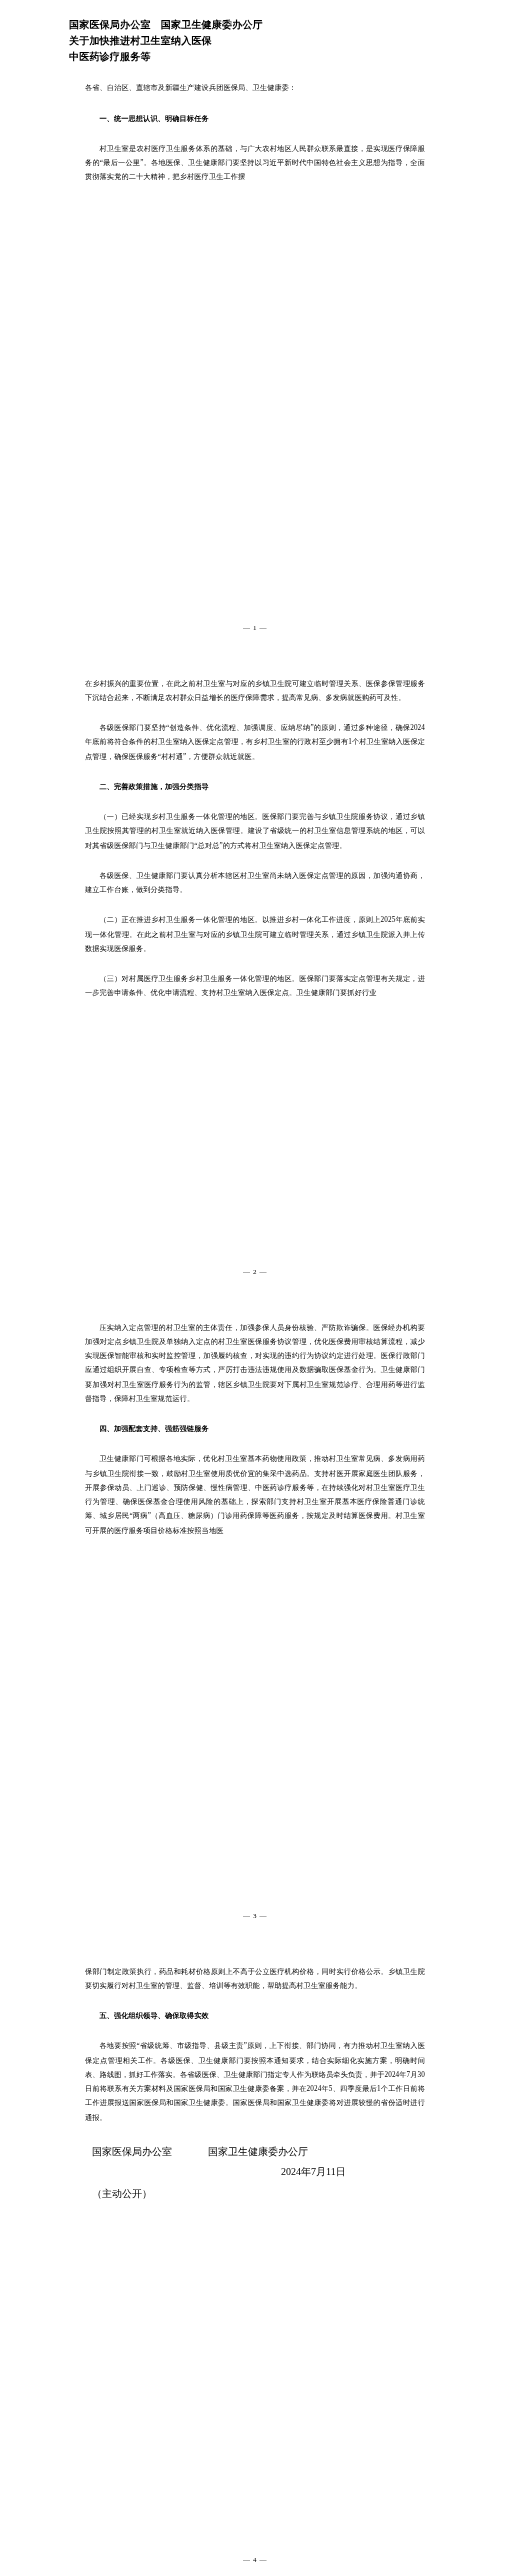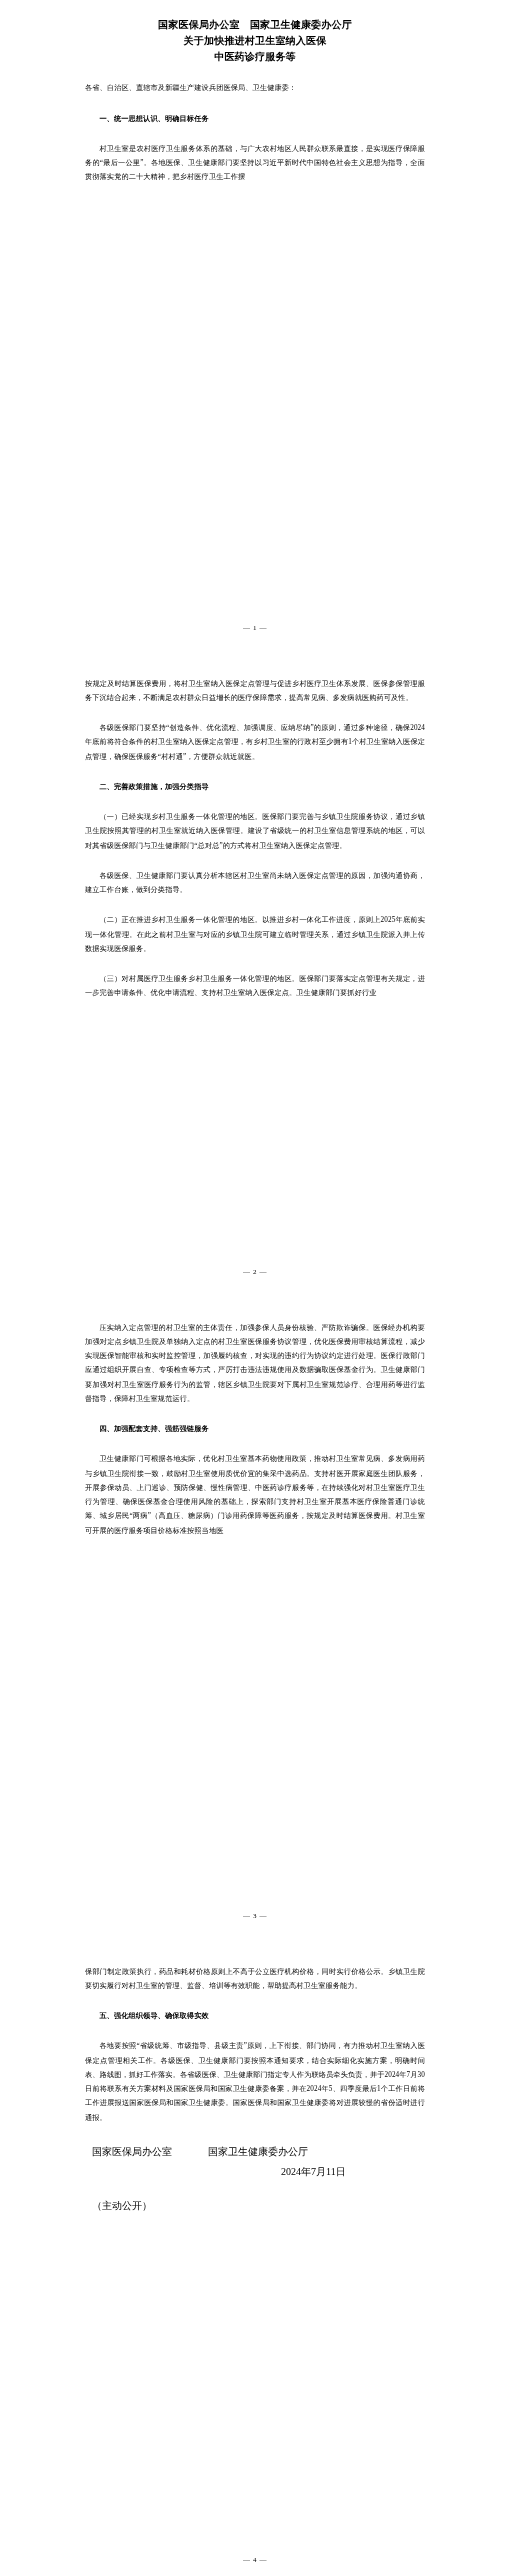--- a/index.html
+++ b/index.html
@@ -21,21 +21,20 @@
     background: #ffffff;
     position: relative;
     box-sizing: border-box;
     padding: 16.7px 69px 6.4px 69px;
   }
   .page.p1 { height: 644px; }
   .page.p2 { height: 644px; }
   .page.p3 { height: 644px; }
   .page.p4 { height: 644px; }
   .title {
-    text-align: center;
     font-weight: bold;
     font-size: 10px;
     line-height: 1.62;
     letter-spacing: 0.2px;
     color: #000;
     margin: 0 0 2.6px 0;
   }
   .title .ln { display: block; white-space: nowrap; }
   .body-text {
     font-size: 7.2px;
@@ -74,21 +73,21 @@
     justify-content: flex-start;
     gap: 36px;
     padding-left: 23px;
   }
   .sign-row .col { white-space: nowrap; }
   .sign-date {
     padding-left: 212px;
     white-space: nowrap;
   }
   .sign-note {
-    margin-top: 14px;
+    margin-top: 2px;
     padding-left: 23px;
     white-space: nowrap;
   }
 </style>
 </head>
 <body>
 
 <div class="doc">
 
   <div class="page p1">
@@ -100,21 +99,21 @@
     <div class="body-text">
       <p class="noindent">各省、自治区、直辖市及新疆生产建设兵团医保局、卫生健康委：</p>
       <p class="section-h">一、统一思想认识、明确目标任务</p>
       <p>村卫生室是农村医疗卫生服务体系的基础，与广大农村地区人民群众联系最直接，是实现医疗保障服务的“最后一公里”。各地医保、卫生健康部门要坚持以习近平新时代中国特色社会主义思想为指导，全面贯彻落实党的二十大精神，把乡村医疗卫生工作摆</p>
     </div>
     <div class="pagenum">— 1 —</div>
   </div>
 
   <div class="page p2">
     <div class="body-text">
-      <p class="noindent">按规定及时结算医保费用，将村卫生室纳入医保定点管理与促进乡村医疗卫生体系发展、医保参保管理服务下沉结合起来，不断满足农村群众日益增长的医疗保障需求，提高常见病、多发病就医购药可及性。</p>
+      <p class="noindent">在乡村振兴的重要位置，在此之前村卫生室与对应的乡镇卫生院可建立临时管理关系、医保参保管理服务下沉结合起来，不断满足农村群众日益增长的医疗保障需求，提高常见病、多发病就医购药可及性。</p>
       <p>各级医保部门要坚持“创造条件、优化流程、加强调度、应纳尽纳”的原则，通过多种途径，确保2024年底前将符合条件的村卫生室纳入医保定点管理，有乡村卫生室的行政村至少拥有1个村卫生室纳入医保定点管理，确保医保服务“村村通”，方便群众就近就医。</p>
       <p class="section-h">二、完善政策措施，加强分类指导</p>
       <p>（一）已经实现乡村卫生服务一体化管理的地区。医保部门要完善与乡镇卫生院服务协议，通过乡镇卫生院按照其管理的村卫生室就近纳入医保管理。建设了省级统一的村卫生室信息管理系统的地区，可以对其省级医保部门与卫生健康部门“总对总”的方式将村卫生室纳入医保定点管理。</p>
       <p>各级医保、卫生健康部门要认真分析本辖区村卫生室尚未纳入医保定点管理的原因，加强沟通协商，建立工作台账，做到分类指导。</p>
       <p>（二）正在推进乡村卫生服务一体化管理的地区。以推进乡村一体化工作进度，原则上2025年底前实现一体化管理。在此之前村卫生室与对应的乡镇卫生院可建立临时管理关系，通过乡镇卫生院派入并上传数据实现医保服务。</p>
       <p>（三）对村属医疗卫生服务乡村卫生服务一体化管理的地区。医保部门要落实定点管理有关规定，进一步完善申请条件、优化申请流程、支持村卫生室纳入医保定点。卫生健康部门要抓好行业</p>
     </div>
     <div class="pagenum">— 2 —</div>
   </div>
 

